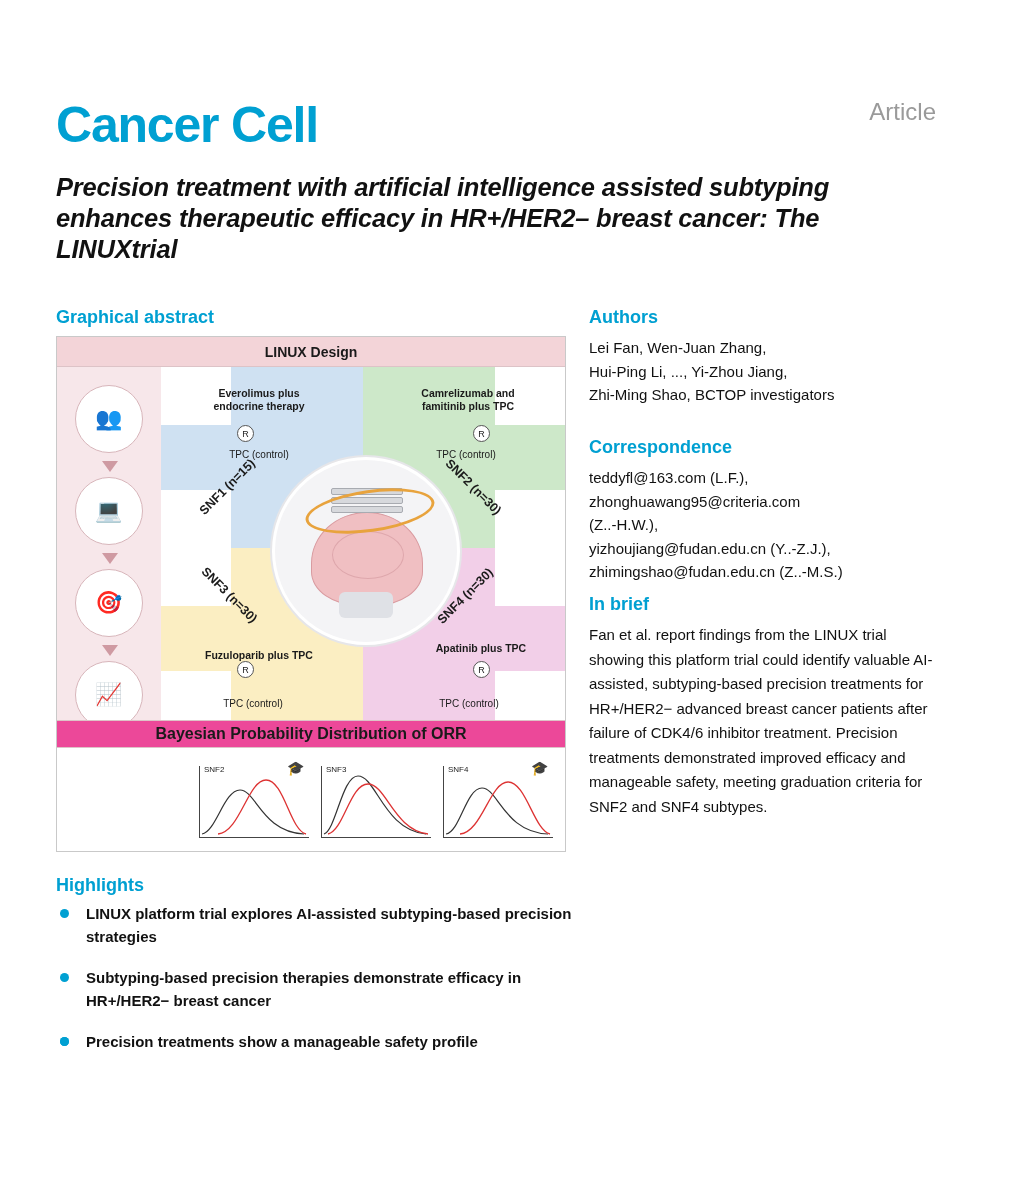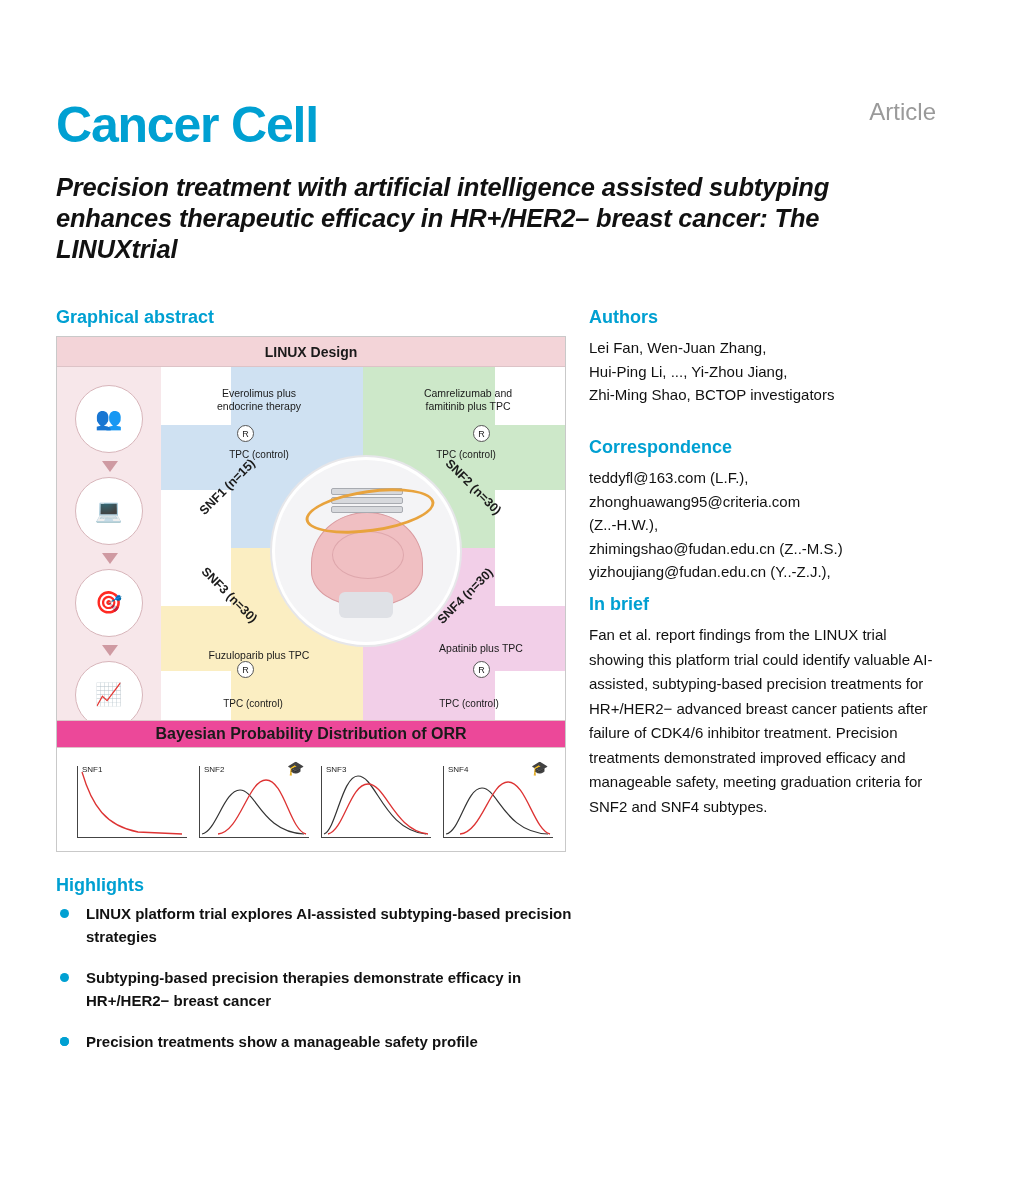--- a/index.html
+++ b/index.html
@@ -182,20 +182,21 @@
   .q-white-tr { position:absolute; right:0; top:0; width:70px; height:58px; background:#fff; }
   .q-white-bl { position:absolute; left:0; bottom:0; width:70px; height:58px; background:#fff; }
   .q-white-br { position:absolute; right:0; bottom:0; width:70px; height:58px; background:#fff; }
   .arm-label {
     position: absolute;
     font-size: 10.5px;
     color: #1a1a1a;
     text-align: center;
     line-height: 13px;
     width: 120px;
+    font-weight: bold;
   }
   .ctrl-label {
     position: absolute;
     font-size: 10px;
     color: #1a1a1a;
     text-align: center;
     width: 100px;
   }
   .rnode {
     position: absolute;
@@ -359,22 +360,22 @@
   <div class="rcol" id="authors-block">
     <div>Lei Fan, Wen-Juan Zhang,</div>
     <div>Hui-Ping Li, ..., Yi-Zhou Jiang,</div>
     <div>Zhi-Ming Shao,   BCTOP investigators</div>
   </div>
 
   <div class="rcol" id="corr-block">
     <div>teddyfl@163.com (L.F.),</div>
     <div>zhonghuawang95@criteria.com</div>
     <div>(Z..-H.W.),</div>
+    <div>yizhoujiang@fudan.edu.cn (Y..-Z.J.),</div>
     <div>zhimingshao@fudan.edu.cn (Z..-M.S.)</div>
-    <div>yizhoujiang@fudan.edu.cn (Y..-Z.J.),</div>
   </div>
 
   <div class="rcol" id="brief-block">Fan et al. report findings from the LINUX trial showing this platform trial could identify valuable AI-assisted, subtyping-based precision treatments for HR+/HER2− advanced breast cancer patients after failure of CDK4/6 inhibitor treatment. Precision treatments demonstrated improved efficacy and manageable safety, meeting graduation criteria for SNF2 and SNF4 subtypes.</div>
 
   <div class="ga-box">
 
     <div class="ga-banner">LINUX Design</div>
 
     <div class="ga-left-strip">
       <div class="flowstep" style="top:18px;">👥</div>
@@ -434,26 +435,20 @@
             <i style="top:18px;"></i>
         </div>
         <div class="ring"></div>
       </div>
     </div>
 
     <div class="ga-banner2">Bayesian Probability Distribution of ORR</div>
 
     <div class="mini-row">
 
-      <div class="mini" style="left:20px;">
-        <div class="mini-label">SNF1</div>
-        <svg width="110" height="72" viewBox="0 0 110 72">
-          <path d="M4,6 C14,40 28,60 60,66 L104,68" fill="none" stroke="#d33" stroke-width="1.3"></path>
-        </svg>
-      </div>
 
       <div class="mini" style="left:142px;">
         <div class="mini-label">SNF2</div>
         <svg width="110" height="72" viewBox="0 0 110 72">
           <path d="M2,68 C16,66 24,24 40,24 C56,24 62,66 104,68" fill="none" stroke="#333" stroke-width="1.2"></path>
           <path d="M18,68 C40,66 48,14 66,14 C84,14 90,64 106,68" fill="none" stroke="#d33" stroke-width="1.3"></path>
         </svg>
       </div>
 
       <div class="mini" style="left:264px;">

